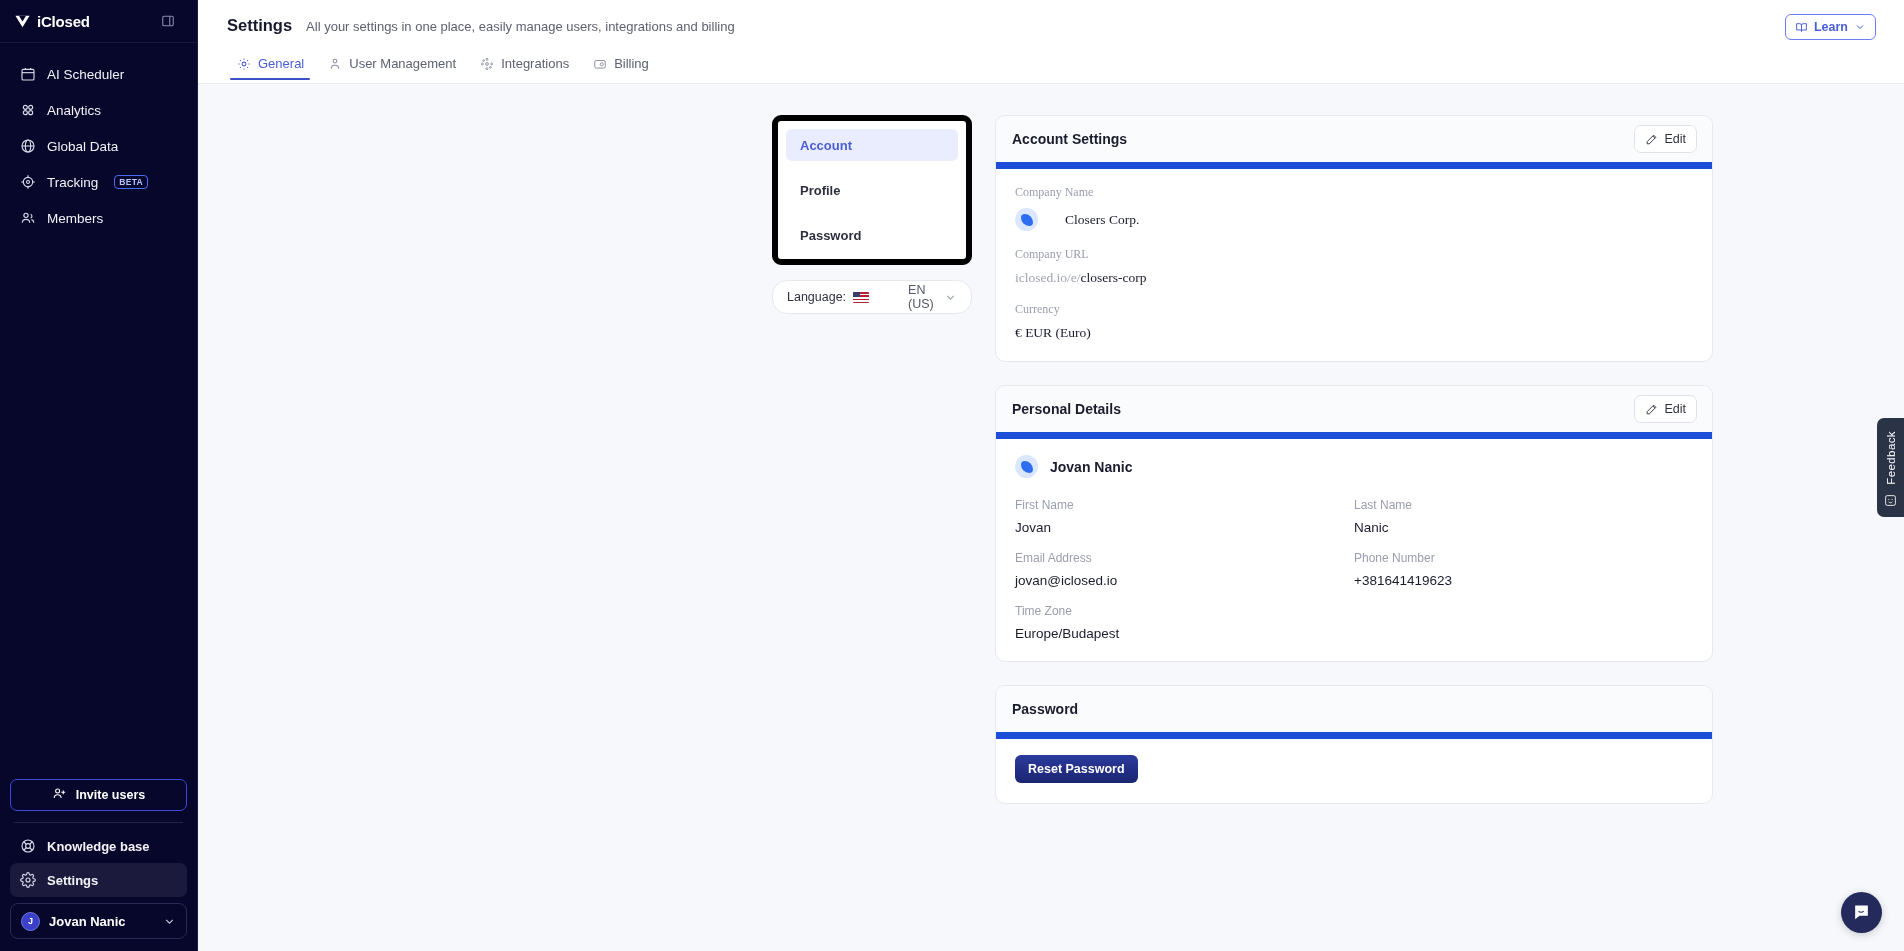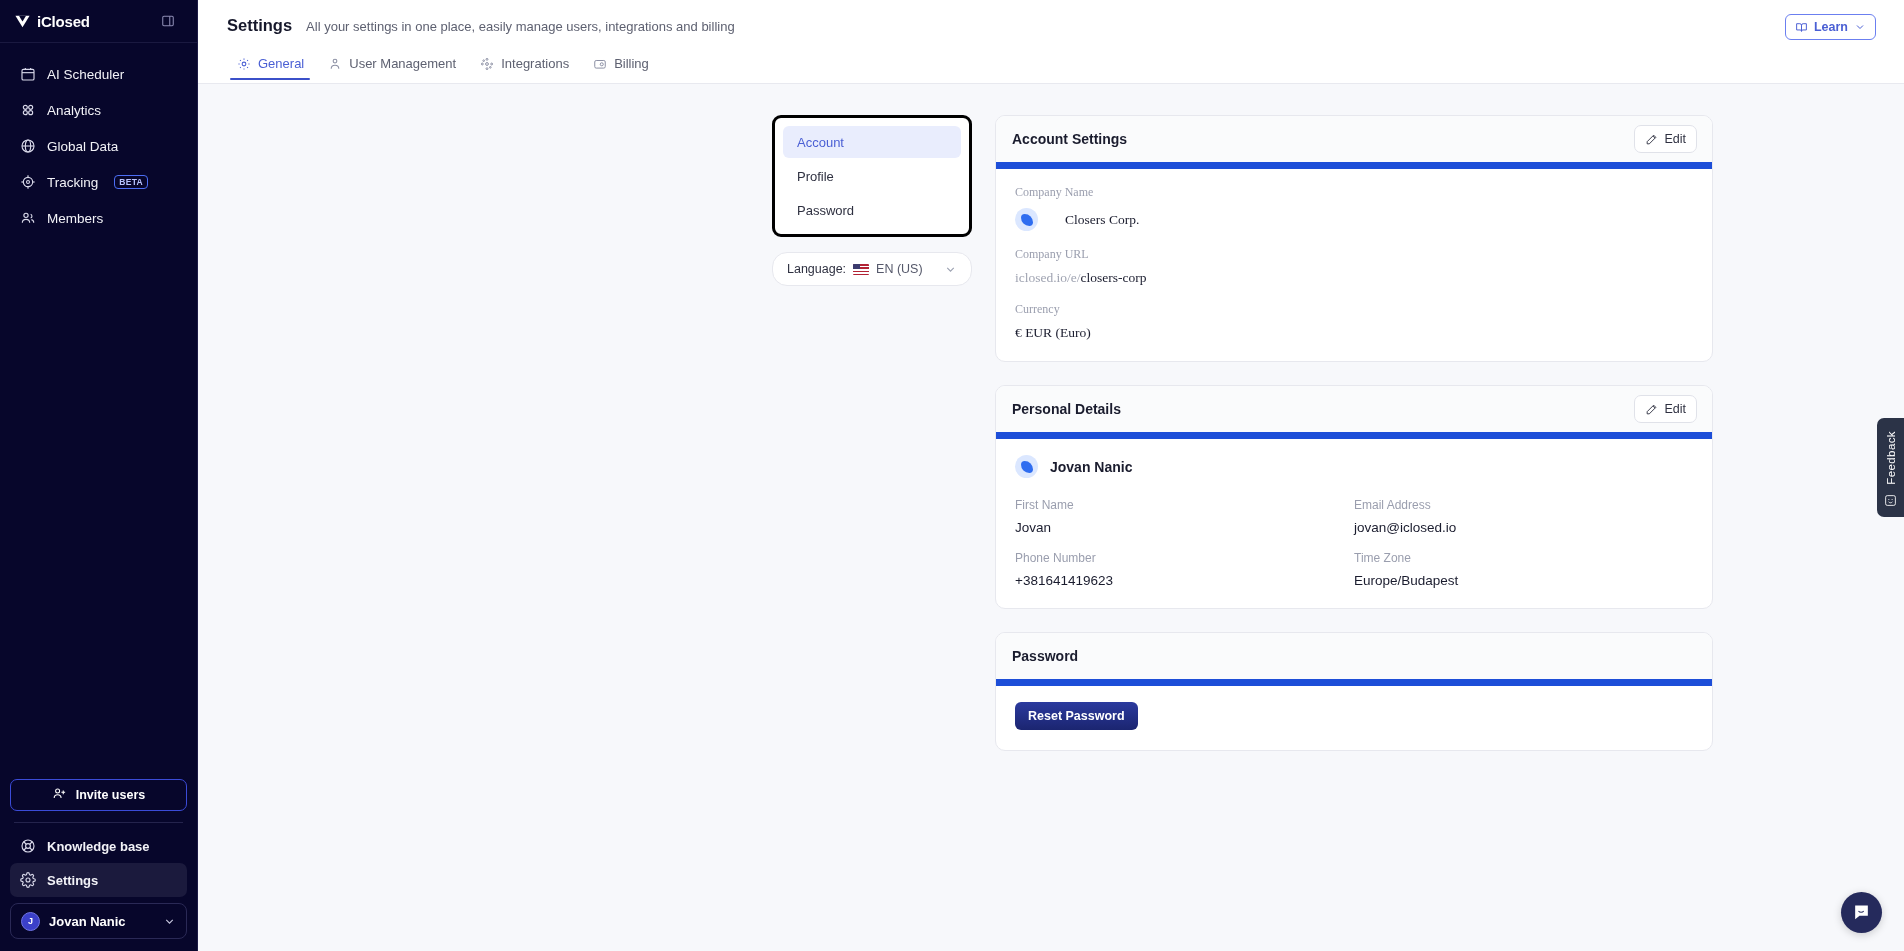--- a/index.html
+++ b/index.html
@@ -111,22 +111,22 @@
   
   .content {
     display: flex; gap: 23px;
     padding: 31px 0 0 0;
     padding-left: 574px;
     height: calc(951px - 84px);
     overflow: hidden;
   }
   .settings-nav { width: 200px; flex: 0 0 200px; }
   .nav-card {
-    background: #fff; border: 3px solid #000000; border-radius: 9px;
-    padding: 8px; display: flex; flex-direction: column; gap: 2px;
+    background: #fff; border: 6px solid #000000; border-radius: 9px;
+    padding: 8px; display: flex; flex-direction: column; gap: 13px; font-weight: bold;
   }
   .nav-item {
     height: 32px; display: flex; align-items: center; padding: 0 14px;
     border-radius: 6px; font-size: 13px; color: #2e3040; cursor: pointer;
   }
   .nav-item.active { background: #e9edfd; color: #4a5fd4; }
   .lang-card {
     margin-top: 15px;
     background: #fff; border: 1px solid #e7e8ee; border-radius: 15px;
     height: 34px; display: flex; align-items: center; gap: 7px;
@@ -135,21 +135,21 @@
   .lang-label { font-size: 12.5px; color: #2e3040; }
   .flag {
     width: 16px; height: 11px; border-radius: 1px; overflow: hidden;
     display: inline-block; position: relative; flex: 0 0 16px;
     background: linear-gradient(#b22234 0 15%, #fff 15% 30%, #b22234 30% 45%, #fff 45% 60%, #b22234 60% 75%, #fff 75% 90%, #b22234 90% 100%);
   }
   .flag:before {
     content: ""; position: absolute; left: 0; top: 0; width: 45%; height: 54%;
     background: #3c3b6e;
   }
-  .lang-val { font-size: 12.5px; color: #55586a; }
+  .lang-val { font-size: 12.5px; color: #55586a; margin-left: 32px; }
   .lang-chev { margin-left: auto; color: #9aa0b0; display: flex; }
 
   .cards { width: 718px; flex: 0 0 718px; display: flex; flex-direction: column; gap: 23px; }
   .card {
     background: #fff; border: 1px solid #e7e8ee; border-radius: 10px;
     overflow: hidden;
   }
   .card-head {
     height: 53px; background: #fafbfc; border-bottom: 7px solid #1d4ed8;
     display: flex; align-items: center; justify-content: space-between;
@@ -500,20 +500,24 @@
                 <i></i>
               </span>
             <span class="person-name">Jovan Nanic</span>
           </div>
           <div class="grid2">
             <div>
               <div class="fld-label">First Name</div>
               <div class="fld-val">Jovan</div>
             </div>
             <div>
+              <div class="fld-label">Last Name</div>
+              <div class="fld-val">Nanic</div>
+            </div>
+            <div>
               <div class="fld-label">Email Address</div>
               <div class="fld-val">jovan@iclosed.io</div>
             </div>
             <div>
               <div class="fld-label">Phone Number</div>
               <div class="fld-val">+381641419623</div>
             </div>
             <div>
               <div class="fld-label">Time Zone</div>
               <div class="fld-val">Europe/Budapest</div>

